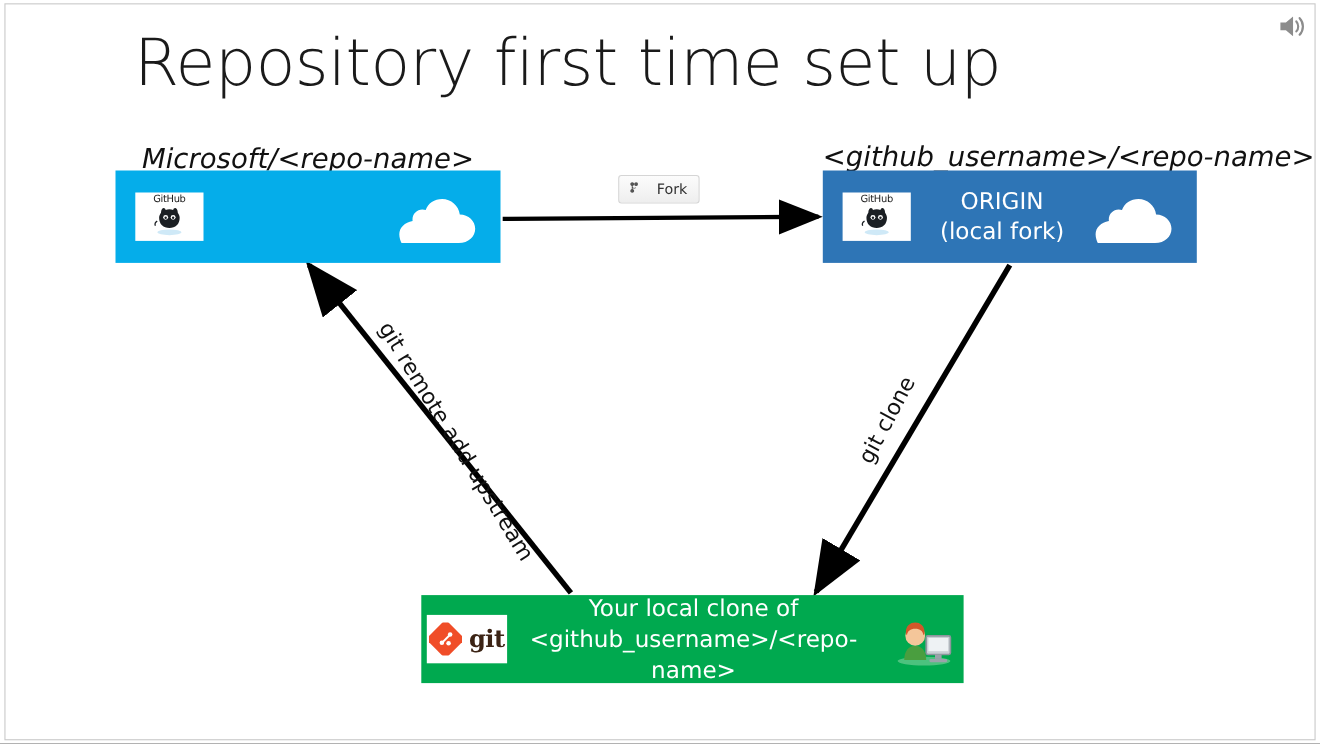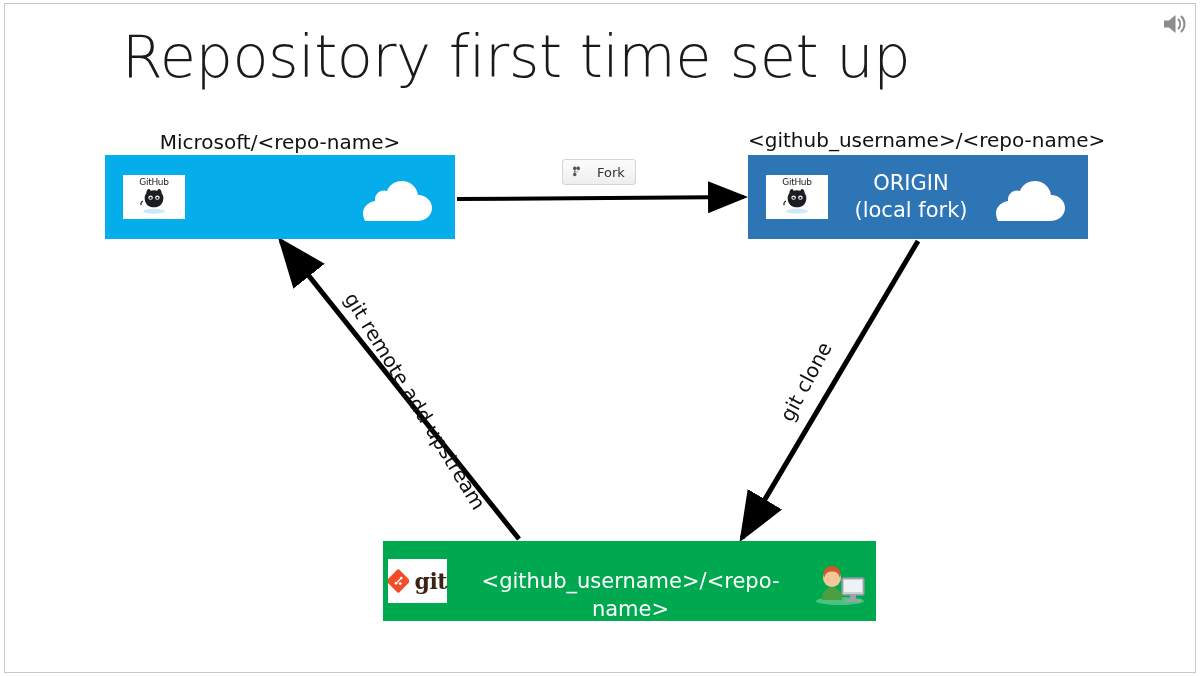--- a/index.html
+++ b/index.html
@@ -42,24 +42,25 @@
   
   .audio-icon {
     position: absolute;
     right: 10px; top: 8px;
     width: 32px; height: 32px;
   }
 
   
   .cap {
     position: absolute;
-    font-size: 20px;
+    font-size: 25px;
     color: #111;
     white-space: nowrap;
     font-family: "DejaVu Sans", sans-serif;
+    font-style: italic;
   }
   .cap-upstream { left: 105px; top: 130px; width: 350px; text-align: center; }
   .cap-origin   { left: 748px; top: 128px; width: 340px; text-align: center; }
 
   
   .repo-box {
     position: absolute;
     display: flex;
     align-items: center;
     box-sizing: border-box;
@@ -125,21 +126,21 @@
     top: 50%;
     transform: translateY(-50%);
     width: 94px; height: 52px;
   }
 
   
   .git-logo {
     position: absolute;
     left: 5px; top: 50%;
     transform: translateY(-50%);
-    width: 59px; height: 44px;
+    width: 73px; height: 44px;
     background: #ffffff;
     display: flex;
     align-items: center;
     justify-content: center;
     gap: 6px;
   }
   .git-word {
     font-size: 22px;
     font-weight: bold;
     color: #3b2314;
@@ -305,21 +306,21 @@
         <g fill="#ffffff">
           <circle cx="20.5" cy="11.5" r="2.2"></circle>
           <circle cx="12.5" cy="19.5" r="2.2"></circle>
           <circle cx="19" cy="20" r="2.2"></circle>
           <rect x="15.2" y="11" width="1.9" height="10" transform="rotate(45 16 16)"></rect>
         </g>
       </svg>
       <span class="git-word">git</span>
     </div>
     <div class="local-label">
-      <br>
+      <span>Your local clone of</span><br>
       <span>&lt;github_username&gt;/&lt;repo-name&gt;</span>
     </div>
     <div class="person-icon">
       <svg viewBox="0 0 56 50" width="56" height="50" aria-hidden="true">
         <ellipse cx="28" cy="45" rx="24" ry="4" fill="#7fd39f" opacity="0.6"></ellipse>
         <path d="M10 44c0-8 4-13 10-13s10 5 10 13z" fill="#4a9e3f"></path>
         <circle cx="20" cy="22" r="9" fill="#f4c69a"></circle>
         <path d="M11.5 19c0-6 4-9 8.5-9s8.5 3 8.5 9c0 1-.5 2-1 2.5-.5-4-3-6-7.5-6s-7 2-7.5 6c-.5-.5-1-1.5-1-2.5z" fill="#d2572a"></path>
         <rect x="30" y="22" width="22" height="17" rx="1.5" fill="#c9cfd4" stroke="#8d969d" stroke-width="1.5"></rect>
         <rect x="32" y="24" width="18" height="12" fill="#eef2f4"></rect>

